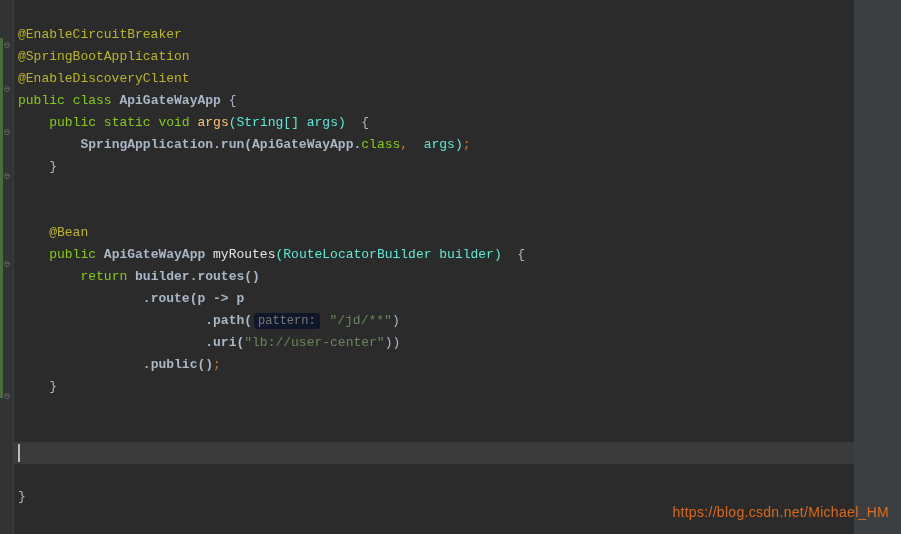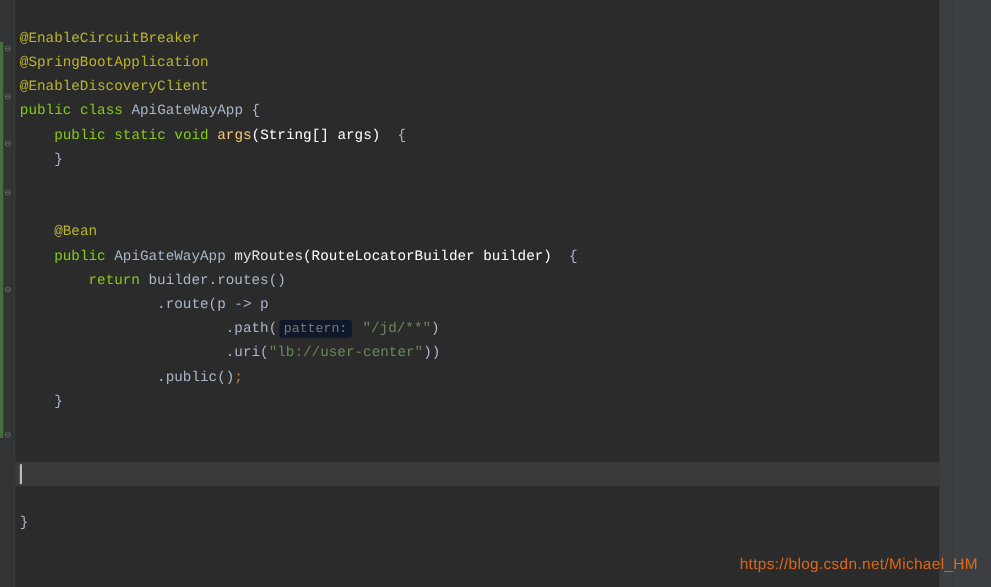--- a/index.html
+++ b/index.html
@@ -56,25 +56,25 @@
     .cursor {
       position: absolute;
       left: 4px;
       top: 2px;
       width: 2px;
       height: 18px;
       background: #bbbbbb;
     }
     .c-annotation { color: #bbb529; margin-top: 24px; }
     .c-keyword { color: #84cc16; }
-    .c-classname { color: #a9b7c6; }
+    .c-classname { color: #a9b7c6; font-weight: bold; }
     .c-method { color: #e5e5e5; }
     .c-mainmethod { color: #ffc66d; }
     .c-string { color: #6a8759; }
-    .c-param { color: #ffffff; }
+    .c-param { color: #5eead4; }
     .c-punct { color: #a9b7c6; }
     .c-comma { color: #cc7832; }
     .c-semicolon { color: #cc7832; }
     .c-hint {
       color: #787878;
       background: #0f172a;
       border-radius: 3px;
       padding: 1px 4px;
       margin: 0 2px;
       font-size: 12px;
@@ -120,20 +120,21 @@
     <div class="gutter-icon" style="top:392px;">⊖</div>
   </div>
 
   <div class="code-area">
     <div class="code-line"></div>
     <div class="code-line"><span class="c-annotation">@EnableCircuitBreaker</span></div>
     <div class="code-line"><span class="c-annotation">@SpringBootApplication</span></div>
     <div class="code-line"><span class="c-annotation">@EnableDiscoveryClient</span></div>
     <div class="code-line"><span class="c-keyword">public</span> <span class="c-keyword">class</span> <span class="c-classname">ApiGateWayApp</span><span class="c-punct"> {</span></div>
     <div class="code-line">    <span class="c-keyword">public</span> <span class="c-keyword">static</span> <span class="c-keyword">void</span> <span class="c-mainmethod">args</span><span class="c-param">(String[] args)</span><span class="c-punct">  {</span></div>
+    <div class="code-line">        <span class="c-classname">SpringApplication.run(ApiGateWayApp.</span><span class="c-keyword">class</span><span class="c-comma">,</span><span class="c-param">  args)</span><span class="c-semicolon">;</span></div>
     <div class="code-line">    <span class="c-punct">}</span></div>
     <div class="code-line"></div>
     <div class="code-line"></div>
     <div class="code-line">    <span class="c-annotation">@Bean</span></div>
     <div class="code-line">    <span class="c-keyword">public</span><span class="c-classname"> ApiGateWayApp </span><span class="c-method">myRoutes</span><span class="c-param">(RouteLocatorBuilder builder)</span><span class="c-punct">  {</span></div>
     <div class="code-line">        <span class="c-keyword">return</span><span class="c-classname"> builder.routes()</span></div>
     <div class="code-line">                <span class="c-classname">.route(p -&gt; p</span></div>
     <div class="code-line">                        <span class="c-classname">.path(</span><span class="c-hint">pattern:</span> <span class="c-string">"/jd/**"</span><span class="c-punct">)</span></div>
     <div class="code-line">                        <span class="c-classname">.uri(</span><span class="c-string">"lb://user-center"</span><span class="c-punct">))</span></div>
     <div class="code-line">                <span class="c-classname">.public()</span><span class="c-semicolon">;</span></div>

